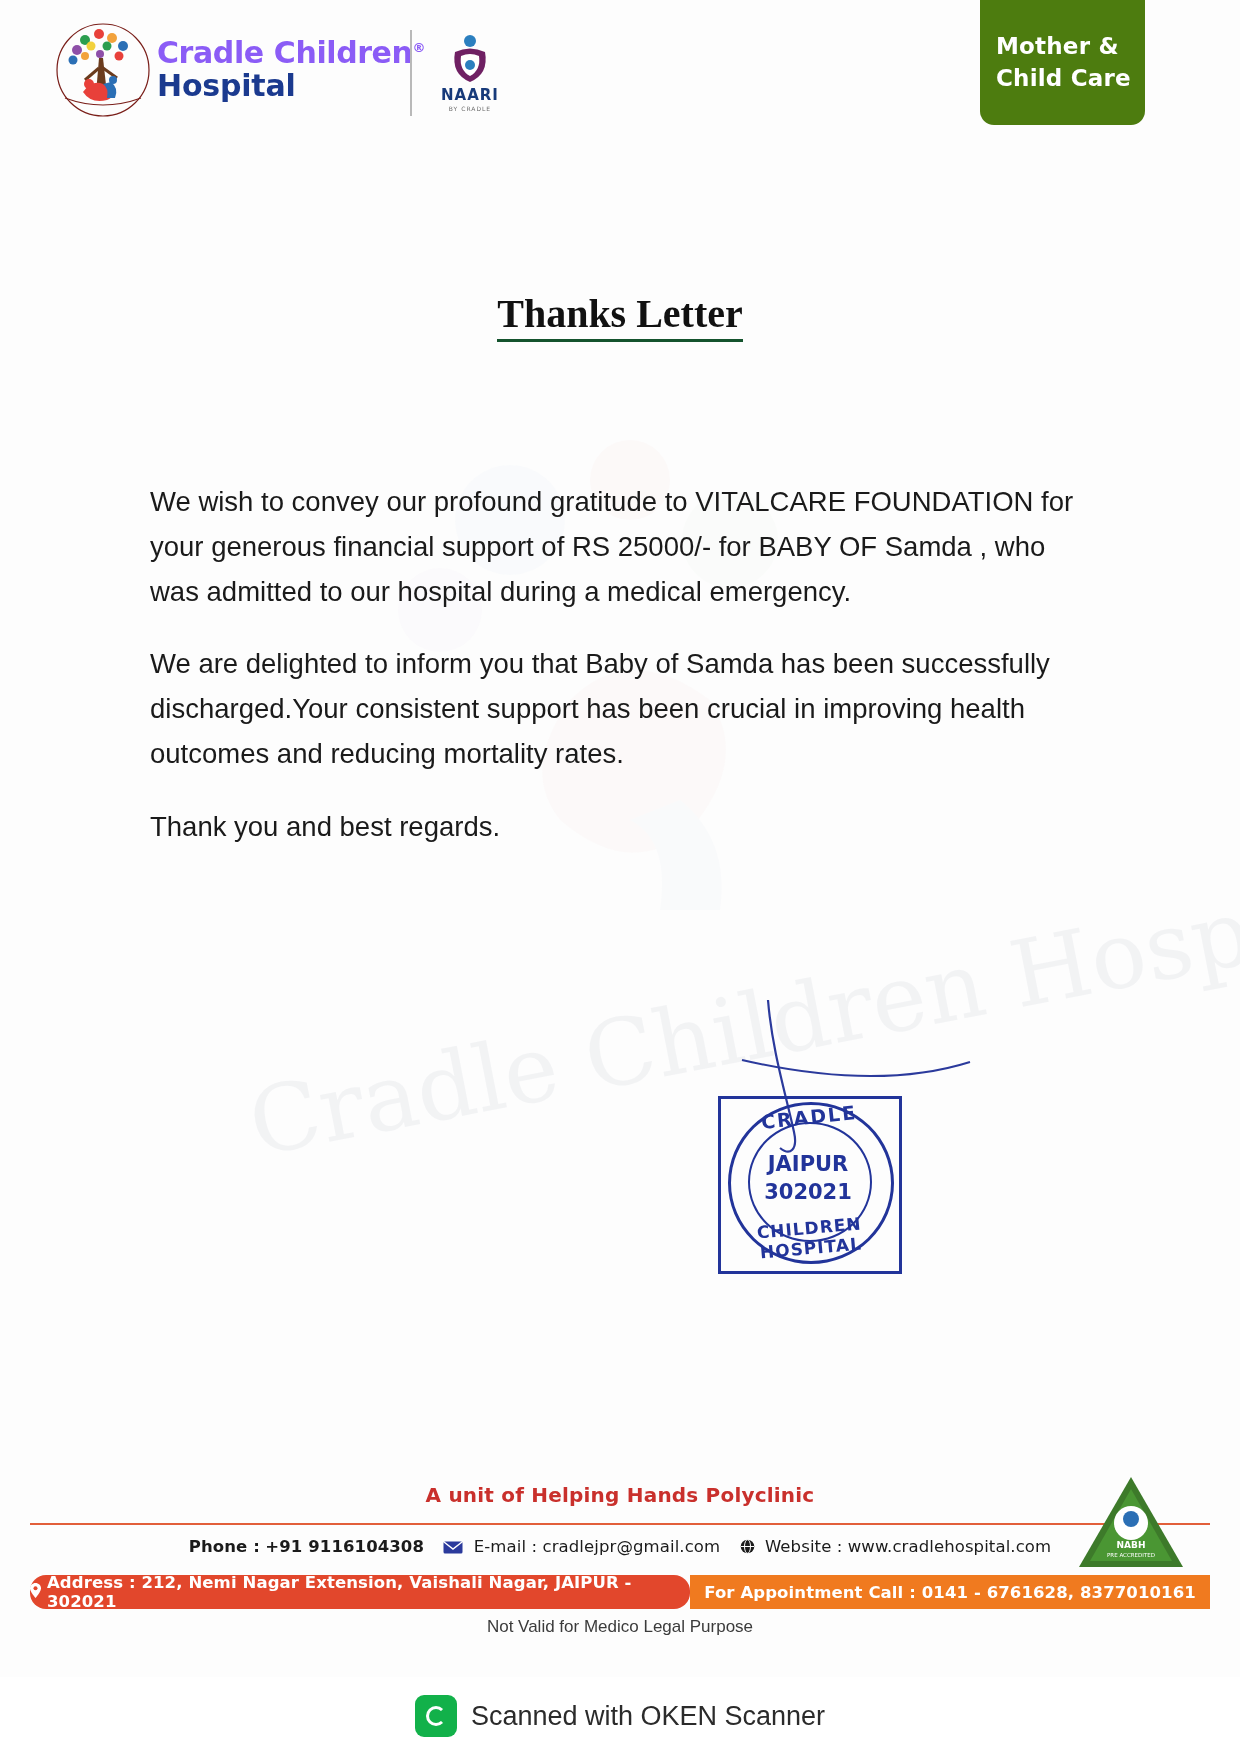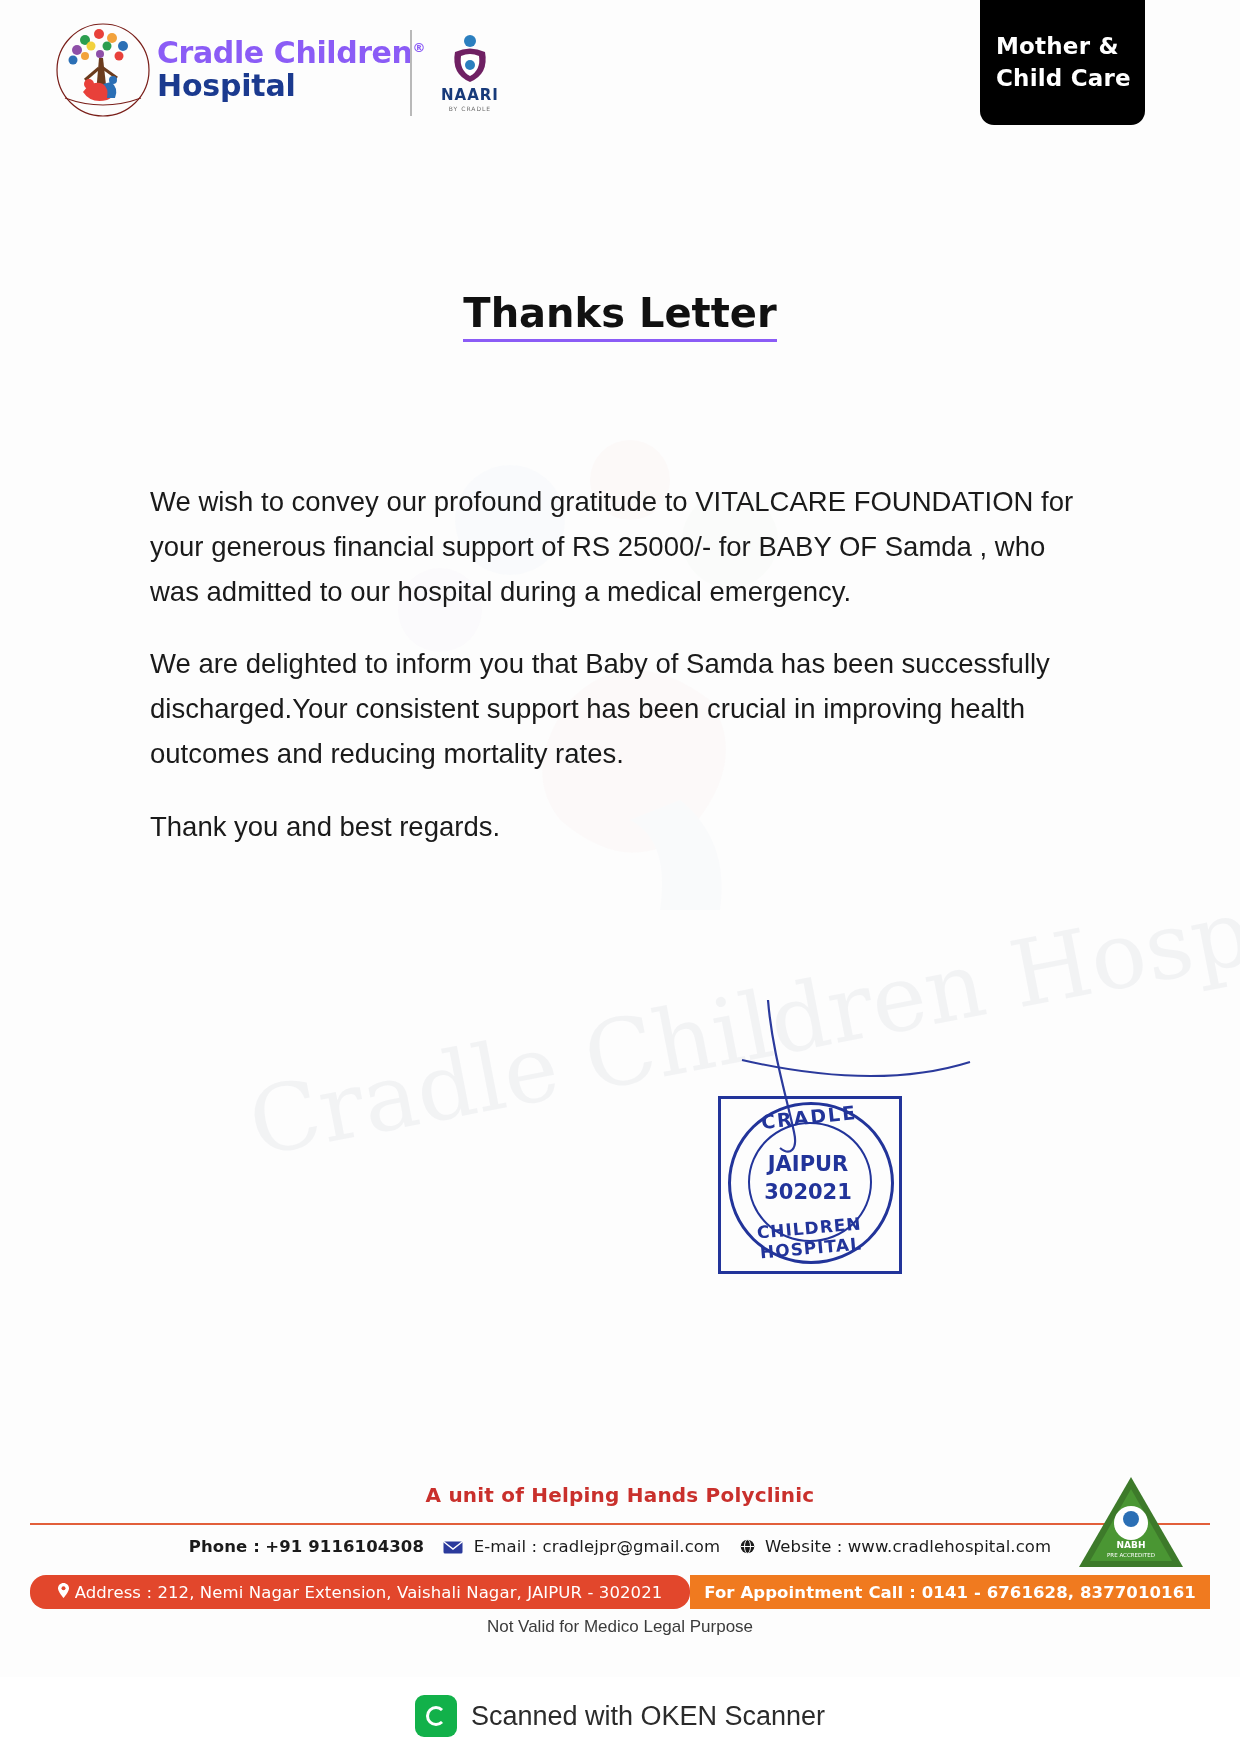--- a/index.html
+++ b/index.html
@@ -108,21 +108,21 @@
     letter-spacing: 1px;
     margin-top: 1px;
   }
 
   .mcc-badge {
     position: absolute;
     right: 95px;
     top: 0;
     width: 165px;
     height: 125px;
-    background: #000000;
+    background: #4d7c0f;
     border-bottom-left-radius: 14px;
     border-bottom-right-radius: 14px;
     color: #ffffff;
     display: flex;
     flex-direction: column;
     justify-content: center;
     padding-left: 16px;
     box-sizing: border-box;
   }
   .mcc-badge div {
@@ -139,22 +139,23 @@
     left: 0;
     top: 290px;
     width: 1240px;
     text-align: center;
     font-family: "DejaVu Sans", sans-serif;
     font-weight: bold;
     font-size: 40px;
     color: #111111;
   }
   .doc-title span {
-    border-bottom: 3px solid #8b5cf6;
+    border-bottom: 3px solid #14532d;
     padding-bottom: 3px;
+    font-family: Liberation Serif, serif;
   }
 
   
   .letter-body {
     position: absolute;
     left: 150px;
     top: 480px;
     width: 945px;
     font-family: "Liberation Sans", sans-serif;
     font-size: 27.5px;
@@ -324,21 +325,21 @@
     top: 100px;
     width: 1180px;
     height: 34px;
     display: flex;
   }
   .addr-left {
     flex: 0 0 660px;
     background: #e2472c;
     color: #ffffff;
     font-family: "DejaVu Sans", sans-serif;
-    font-weight: normal;
+    font-weight: bold;
     font-size: 16.5px;
     display: flex;
     align-items: center;
     justify-content: center;
     letter-spacing: 0.1px;
     border-radius: 16px;
   }
   .addr-right {
     flex: 1;
     background: #f07a1f;

